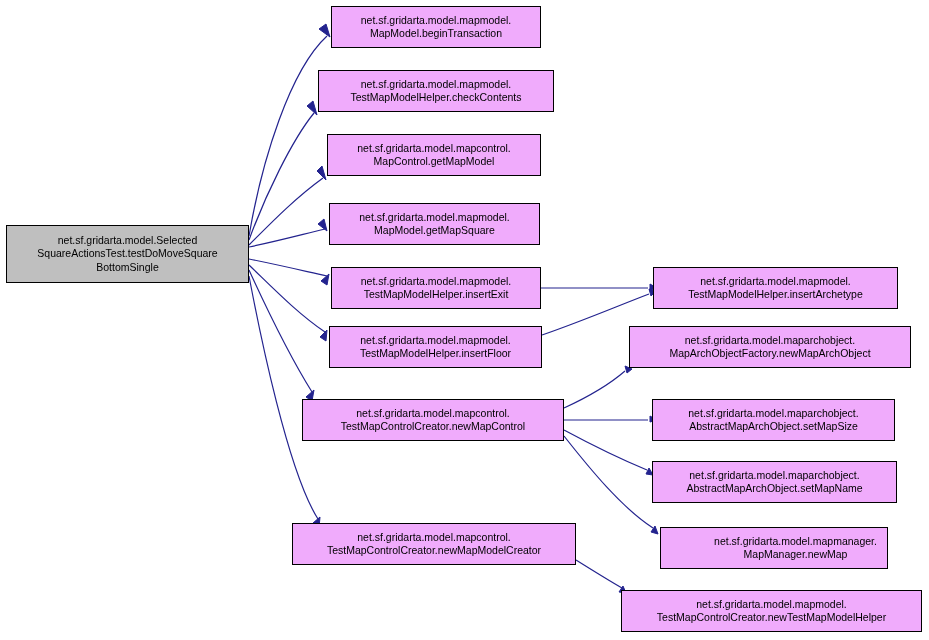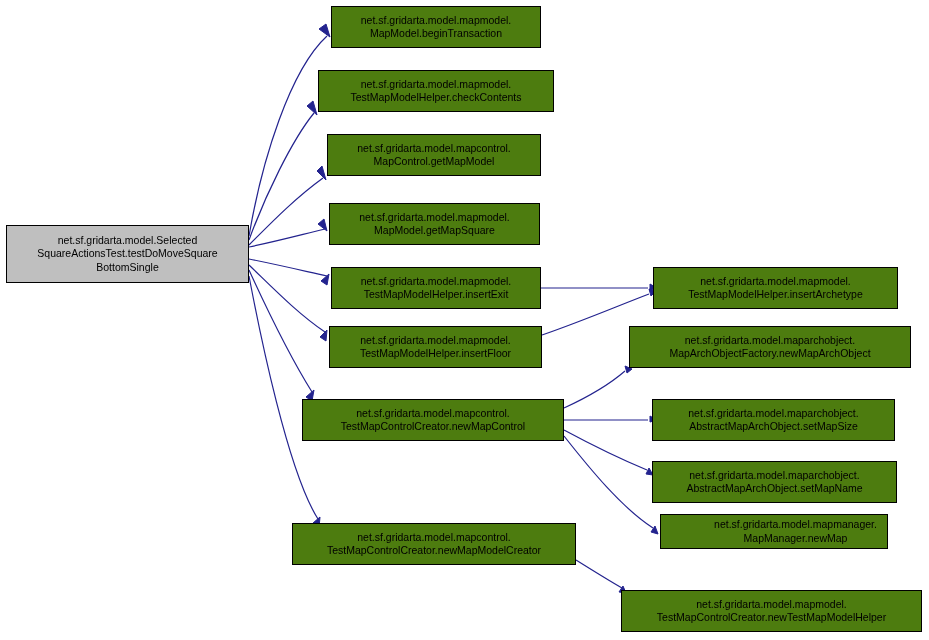--- a/index.html
+++ b/index.html
@@ -20,21 +20,21 @@
     left: 0;
     top: 0;
     width: 929px;
     height: 640px;
     pointer-events: none;
   }
   .node {
     position: absolute;
     box-sizing: border-box;
     border: 1px solid #000000;
-    background: #4d7c0f;
+    background: #f0abfc;
     display: flex;
     align-items: center;
     justify-content: center;
     text-align: center;
     font-size: 10.5px;
     line-height: 1.25;
     color: #000000;
     padding: 1px 3px;
     white-space: pre-line;
   }
@@ -98,17 +98,17 @@
     <div class="node" style="left: 292px; top: 523px; width: 284px; height: 42px;">net.sf.gridarta.model.mapcontrol.
 TestMapControlCreator.newMapModelCreator</div>
     <div class="node" style="left: 653px; top: 267px; width: 245px; height: 42px;">net.sf.gridarta.model.mapmodel.
 TestMapModelHelper.insertArchetype</div>
     <div class="node" style="left: 629px; top: 326px; width: 282px; height: 42px;">net.sf.gridarta.model.maparchobject.
 MapArchObjectFactory.newMapArchObject</div>
     <div class="node" style="left: 652px; top: 399px; width: 243px; height: 42px;">net.sf.gridarta.model.maparchobject.
 AbstractMapArchObject.setMapSize</div>
     <div class="node" style="left: 652px; top: 461px; width: 245px; height: 42px;">net.sf.gridarta.model.maparchobject.
 AbstractMapArchObject.setMapName</div>
-    <div class="node" style="left: 660px; top: 514px; width: 228px; height: 35px; padding-left: 46px;">net.sf.gridarta.model.mapmanager.
+    <div class="node" style="left: 660px; top: 527px; width: 228px; height: 42px; padding-left: 46px;">net.sf.gridarta.model.mapmanager.
 MapManager.newMap</div>
     <div class="node" style="left: 621px; top: 590px; width: 301px; height: 42px;">net.sf.gridarta.model.mapmodel.
 TestMapControlCreator.newTestMapModelHelper</div>
   </div>
 
 </body></html>

